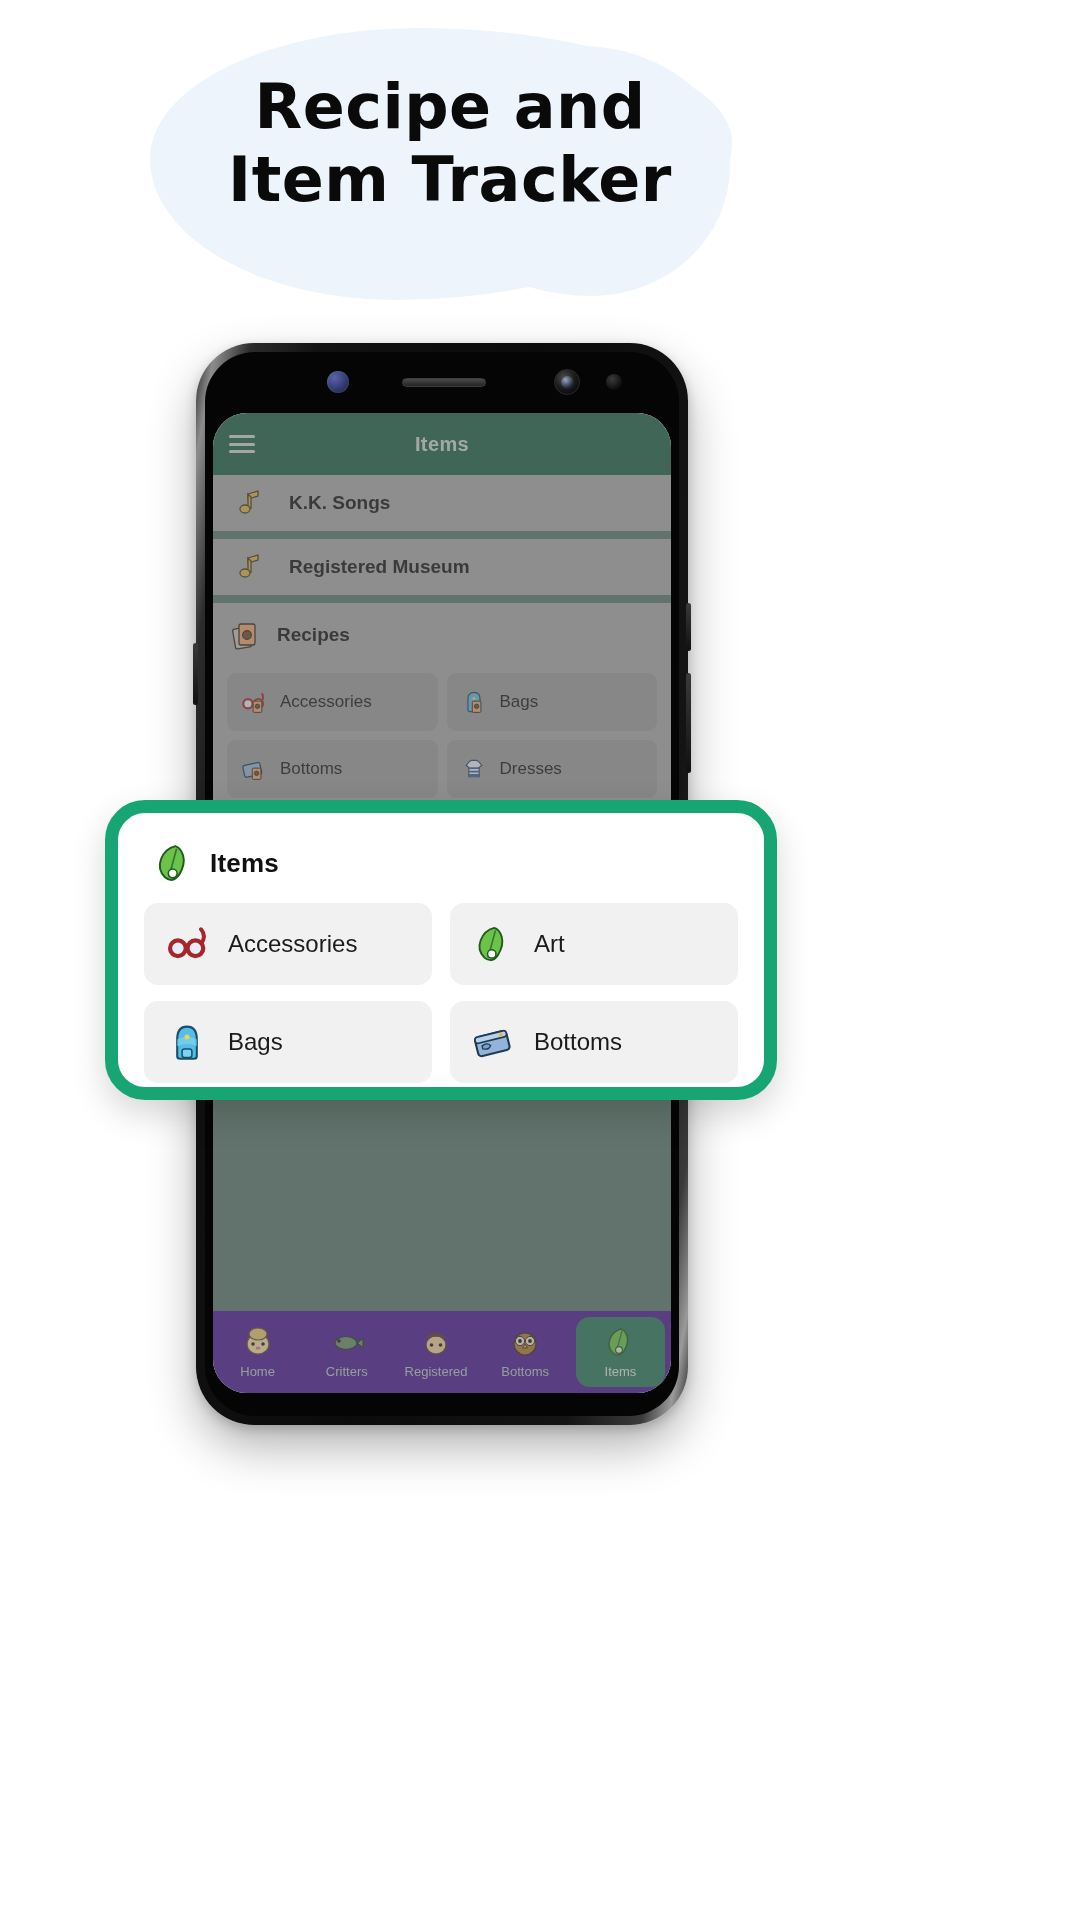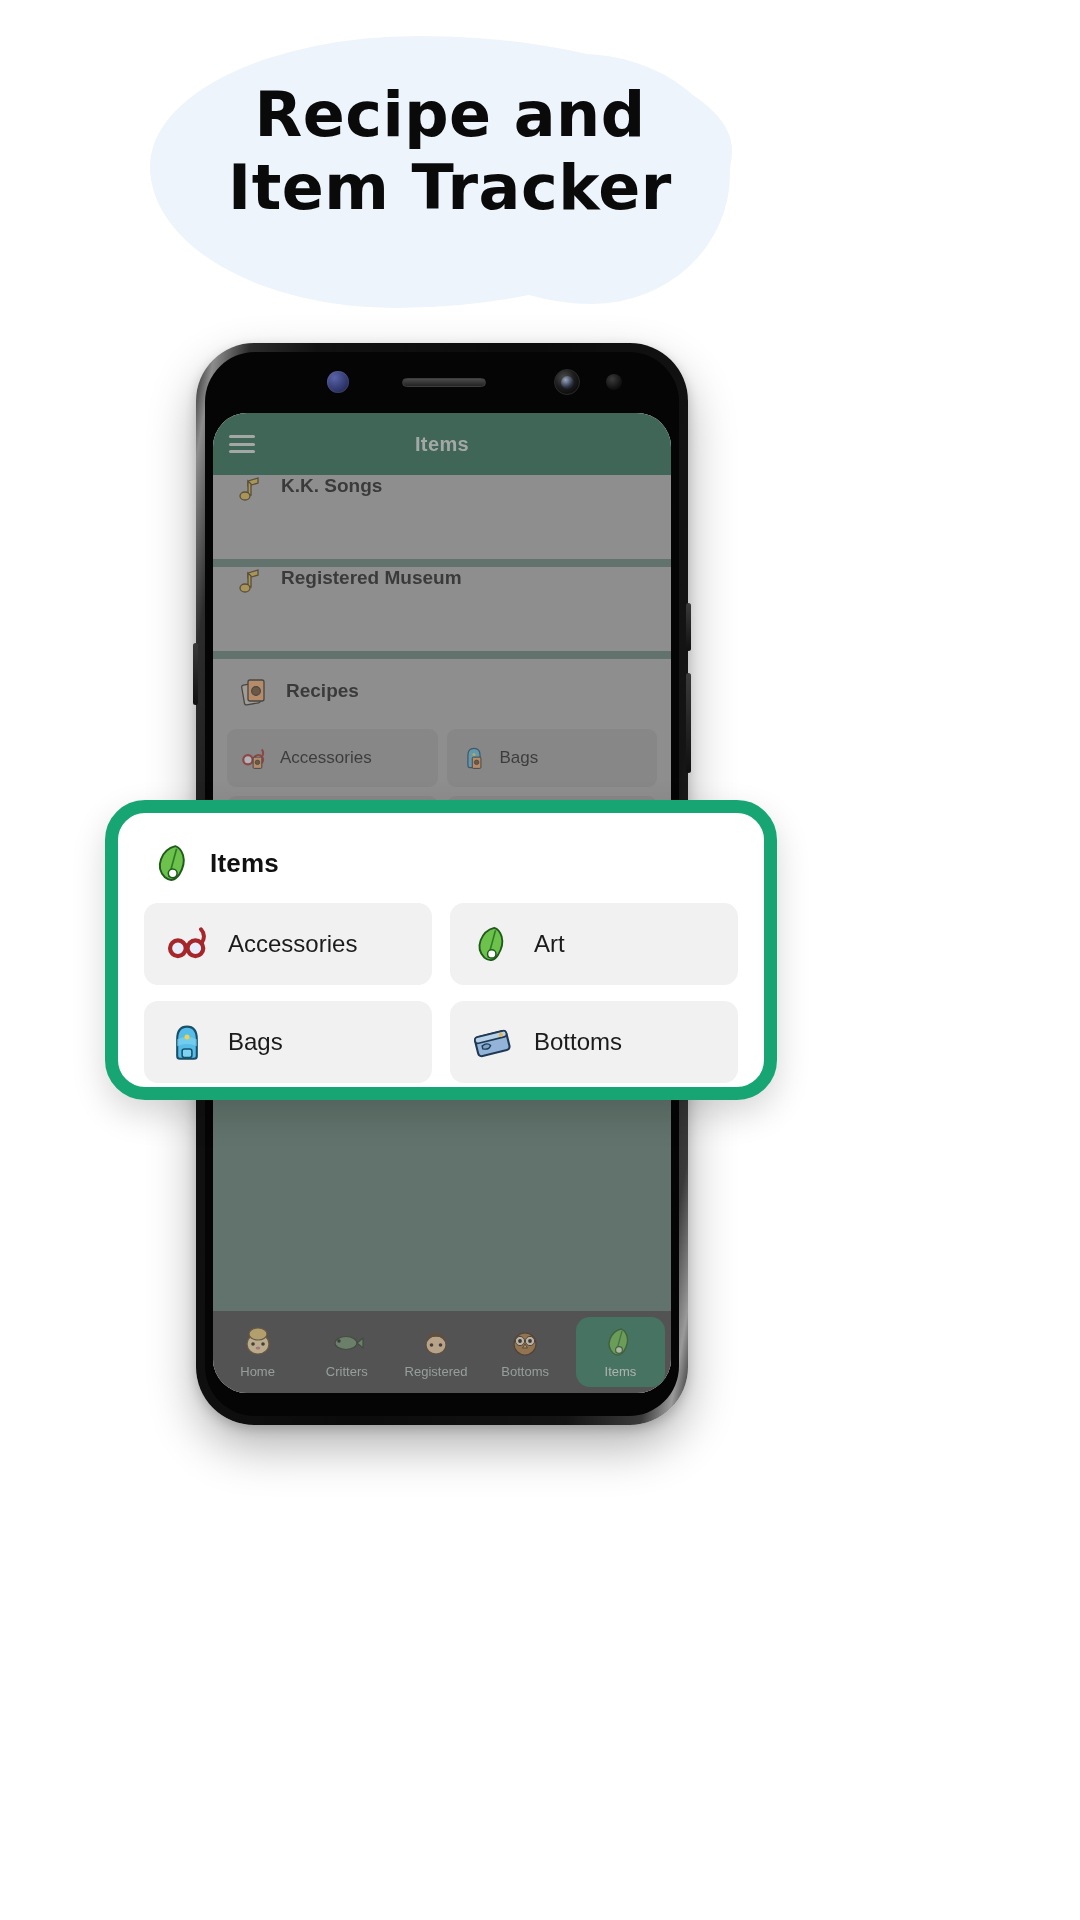--- a/index.html
+++ b/index.html
@@ -1,21 +1,21 @@
 <!DOCTYPE html>
 <html><head>
 <meta charset="utf-8">
 <style>
   * { margin:0; padding:0; box-sizing:border-box; }
   html,body { width:1080px; height:1920px; background:#ffffff; overflow:hidden;
     font-family:"Liberation Sans", sans-serif; }
   #root { position:relative; width:1080px; height:1920px; background:#ffffff; }
 
   
-  .blob-wrap { position:absolute; left:0; top:8px; width:898px; height:320px; }
+  .blob-wrap { position:absolute; left:0; top:0; width:898px; height:320px; }
   .blob { position:absolute; left:150px; top:28px; width:582px; height:272px;
     background:#eef4fb;
     border-radius:46% 54% 58% 42% / 48% 42% 58% 52%; }
   .blob2 { position:absolute; left:430px; top:46px; width:300px; height:250px;
     background:#eef4fb; border-radius:50% 50% 46% 54% / 54% 48% 52% 46%; }
   .title { position:absolute; left:0px; top:70px; width:900px; text-align:center;
     font-family:"DejaVu Sans", sans-serif; font-weight:bold; font-size:62px;
     line-height:1.18; letter-spacing:0.5px; color:#0a0a0a; }
   .title span { display:block; }
 
@@ -53,34 +53,34 @@
   
   .app { position:absolute; inset:0; background:#ffffff; display:flex; flex-direction:column; }
   .appbar { height:62px; background:#1f6248; position:relative; flex:0 0 auto; }
   .hamburger { position:absolute; left:16px; top:50%; transform:translateY(-50%);
     width:26px; height:18px; display:flex; flex-direction:column; justify-content:space-between; }
   .hamburger i { display:block; height:3px; background:#cfd8d4; border-radius:2px; }
   .appbar-title { position:absolute; left:0; right:0; top:50%; transform:translateY(-50%);
     text-align:center; color:#cfd8d4; font-size:20px; font-weight:bold; letter-spacing:0.4px; }
 
   .applist { flex:1 1 auto; background:#5a7a6d; padding:0; overflow:hidden; }
-  .sec-row { background:#a9a9a9; height:84px; display:flex; align-items:flex-start; padding:0 0 0 22px;
-    margin-bottom:8px; }
+  .sec-row { background:#a9a9a9; height:56px; display:flex; align-items:center; padding:0 0 0 22px;
+    margin-bottom:8px;gap:8px; }
   .sec-row .lbl { font-size:19px; font-weight:bold; color:#141414; margin-left:16px; }
-  .sec-head { background:#a9a9a9; height:64px; display:flex; align-items:center; padding-left:27px; }
+  .sec-head { background:#a9a9a9; height:64px; display:flex; align-items:center; padding-left:18px; }
   .sec-head .lbl { font-size:19px; font-weight:bold; color:#141414; margin-left:16px; }
 
   .grid-wrap { background:#a9a9a9; padding:6px 14px 10px 14px; }
   .grid2 { display:grid; grid-template-columns:1fr 1fr; gap:9px; }
   .gcell { background:#9d9d9d; border-radius:9px; height:58px; display:flex; align-items:center;
     padding-left:14px; }
   .gcell .lbl { font-size:17px; color:#181818; margin-left:13px; }
 
   
-  .bottomnav { flex:0 0 auto; height:82px; background:#404040; display:flex; align-items:center; }
+  .bottomnav { flex:0 0 auto; height:82px; background:#4c1d95; display:flex; align-items:center; }
   .nav-item { flex:1; display:flex; flex-direction:column; align-items:center; justify-content:center;
     gap:5px; height:100%; position:relative; }
   .nav-item .nlbl { font-size:13px; color:#b7c6c0; }
   .nav-item.active { background:#2b7a5b; border-radius:14px; margin:6px 6px; height:70px; }
   .nav-item.active .nlbl { color:#dfe9e5; }
 
   
   .veil { position:absolute; inset:0; background:rgba(108,108,108,0.44); pointer-events:none; }
 
   

